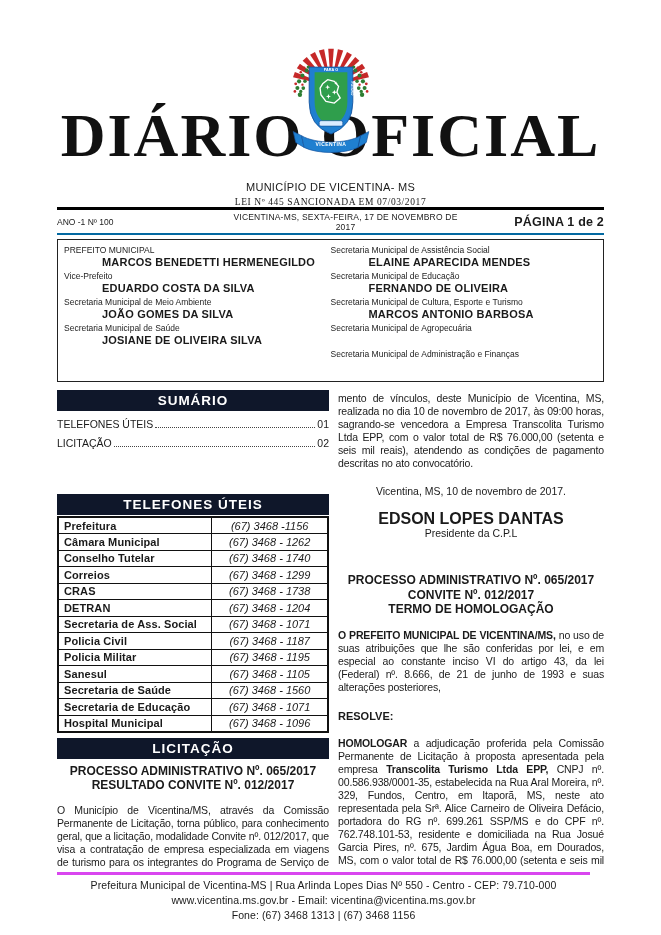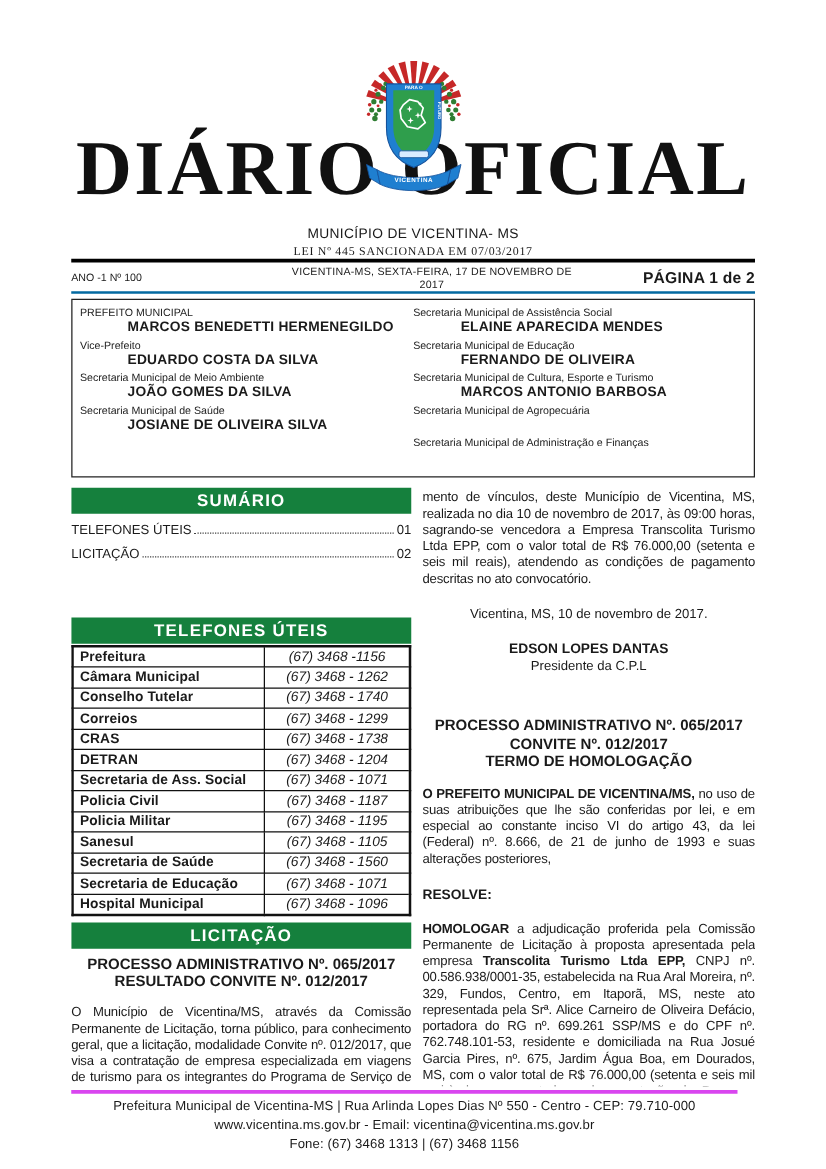--- a/index.html
+++ b/index.html
@@ -30,21 +30,21 @@
   .off-col { width:50%; display:flex; flex-direction:column; row-gap:1.5px; }
   .off-role { font-size:8.5px; line-height:11px; color:#222; }
   .off-name { font-size:11px; font-weight:bold; line-height:13.5px; min-height:13.5px;
     padding-left:38px; letter-spacing:.2px; }
 
   
   .columns { margin-top:8px; height:479px; display:flex; gap:9px; overflow:hidden; }
   .col-left  { width:272px; }
   .col-right { flex:1; }
 
-  .blackbar { background:#15803d; color:#fff; text-align:center; font-weight:bold;
+  .blackbar { background:#0f172a; color:#fff; text-align:center; font-weight:bold;
     font-size:13.5px; letter-spacing:1px; line-height:21px; height:21px; }
 
   .sum-list { margin-top:4px; }
   .sum-item { display:flex; align-items:baseline; font-size:10.5px; line-height:19px; }
   .sum-leader { flex:1; border-bottom:1.5px dotted #444; margin:0 2px 3px 2px; }
 
   .phones { margin-top:41px; }
   table.phonetable { width:100%; border-collapse:collapse; border:2px solid #111; margin-top:1px; }
   table.phonetable td { border:1.5px solid #111; font-size:11px; height:16.5px; padding:1px 5px; }
   td.ph-name { font-weight:bold; width:57%; letter-spacing:.1px; }
@@ -52,21 +52,21 @@
 
   .lic { margin-top:5px; }
   .doc-heading { text-align:center; font-weight:bold; font-size:12px; line-height:14.5px; }
   .lic .doc-heading-block { margin-top:5px; }
   .para { font-size:10.5px; line-height:13px; text-align:justify; letter-spacing:-0.15px; }
   .lic .para { margin-top:11px; }
 
   .col-right .para.first { margin-top:2px; }
   .dateline { text-align:center; font-size:10.5px; margin-top:15px; }
   .signer { text-align:center; margin-top:15px; }
-  .signer-name { font-weight:bold; font-size:11px; line-height:14px; }
+  .signer-name { font-weight:bold; font-size:16px; line-height:14px; }
   .signer-title { font-size:10.5px; line-height:14px; }
   .homolog-headings { margin-top:33px; }
   .col-right .para.p1 { margin-top:12px; }
   .resolve { font-weight:bold; font-size:11px; margin-top:16px; }
   .col-right .para.p2 { margin-top:15px; }
   .b { font-weight:bold; }
 
   
   .footer { position:absolute; left:57px; right:71px; top:872px; border-top:3px solid #d946ef;
     padding-top:3px; text-align:center; }

